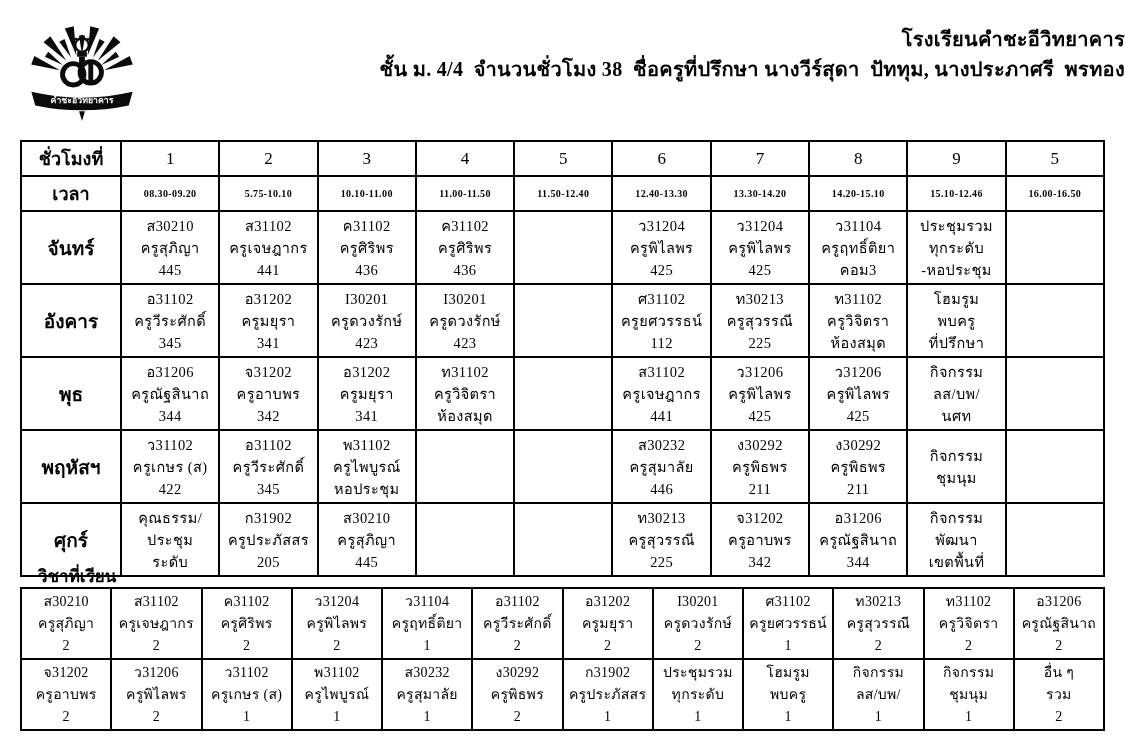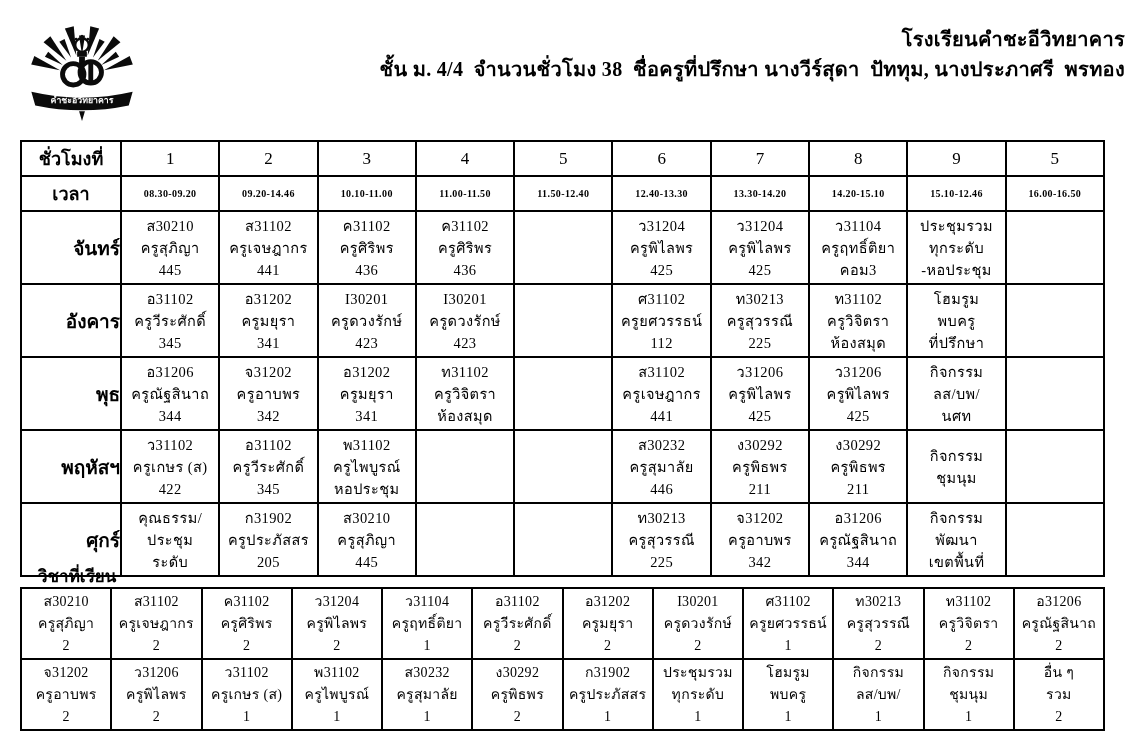--- a/index.html
+++ b/index.html
@@ -12,21 +12,21 @@
   .titles{position:absolute;left:0;top:24px;width:100%;text-align:right;line-height:30px;}
   .title-line{font-size:20px;font-weight:600;letter-spacing:.3px;white-space:pre;}
   
   table{border-collapse:collapse;table-layout:fixed;}
   .main-table{position:absolute;left:20px;top:123px;width:1085px;margin-top:17px;}
   .main-table th,.main-table td{border:2px solid #000;text-align:center;vertical-align:middle;padding:0;}
   .main-table col.daycol{width:100px;}
   .corner{height:33px;font-size:18px;font-weight:700;}
   .pnum{font-size:17px;font-weight:500;}
   .time-row td{height:32px;font-size:10px;letter-spacing:.4px;font-weight:bold;}
-  .day-row th.day{font-size:19px;font-weight:700;text-align:right;}
+  .day-row th.day{font-size:19px;font-weight:700;}
   .day-row td.slot{height:71px;}
   .slot .l{font-size:14.5px;line-height:22px;letter-spacing:.4px;}
   
   .subjects-label{position:absolute;left:38px;top:562px;font-size:17px;font-weight:600;}
   .subjects-table{position:absolute;left:20px;top:587px;width:1085px;}
   .subjects-table td{border:2px solid #000;text-align:center;vertical-align:middle;height:69px;padding:0;}
   .subjects-table .l{font-size:14px;line-height:22px;letter-spacing:.3px;}
 </style>
 </head>
 <body>
@@ -98,21 +98,21 @@
           <th class="pnum">5</th>
           <th class="pnum">6</th>
           <th class="pnum">7</th>
           <th class="pnum">8</th>
           <th class="pnum">9</th>
           <th class="pnum">5</th>
         </tr>
         <tr class="time-row">
           <th class="corner">เวลา</th>
           <td>08.30-09.20</td>
-          <td>09.20-14.46</td>
+          <td>5.75-10.10</td>
           <td>10.10-11.00</td>
           <td>11.00-11.50</td>
           <td>11.50-12.40</td>
           <td>12.40-13.30</td>
           <td>13.30-14.20</td>
           <td>14.20-15.10</td>
           <td>15.10-12.46</td>
           <td>16.00-16.50</td>
         </tr>
         <tr class="day-row">

